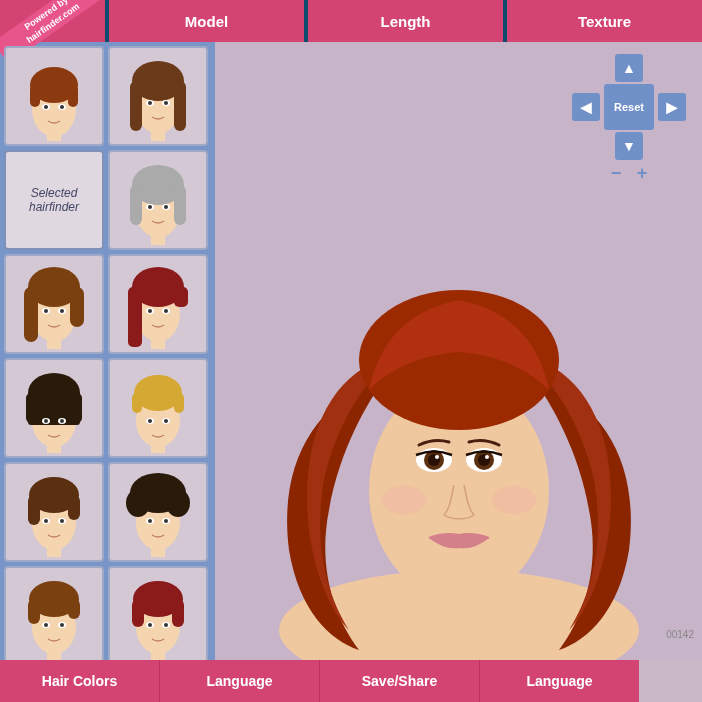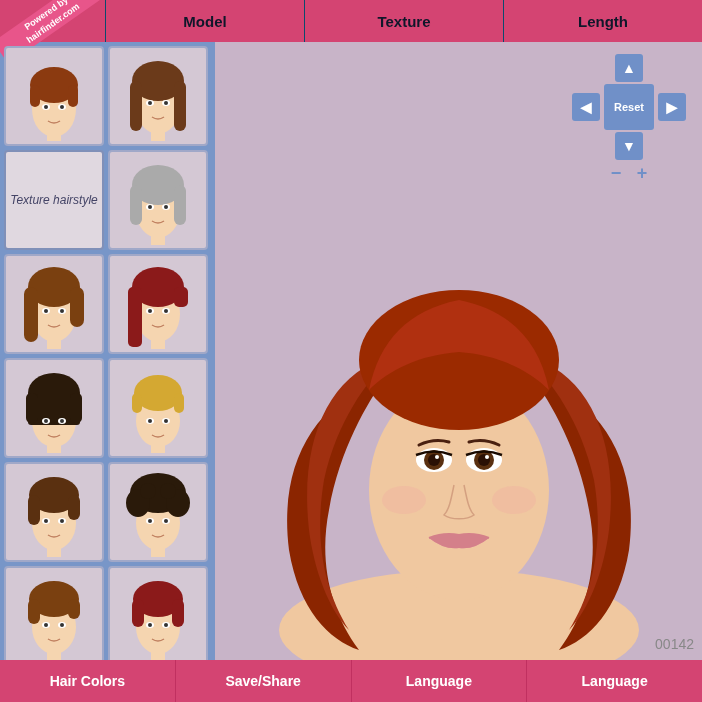--- a/index.html
+++ b/index.html
@@ -44,26 +44,26 @@
     .top-nav-tabs {
       display: flex;
       flex: 1;
       height: 42px;
     }
     .top-nav-tab {
       flex: 1;
       display: flex;
       align-items: center;
       justify-content: center;
-      color: #0f172a;
+      color: #ffffff;
       font-size: 15px;
       font-weight: bold;
       cursor: pointer;
       background: #d44472;
-      border-left: 1px solid #0c4a6e;
+      border-left: 4px solid #0c4a6e;
     }
 
     
     .main-content {
       display: flex;
       width: 702px;
       height: 618px; 
       background: #c8b4c8;
     }
 
@@ -171,30 +171,30 @@
       border: none;
       color: #7090c8;
       font-size: 18px;
       font-weight: bold;
       cursor: pointer;
     }
 
     
     .version-text {
       position: absolute;
-      bottom: 8px;
+      bottom: 20px;
       right: 8px;
-      font-size: 14px;
+      font-size: 10px;
       color: #888;
     }
 
     
     .bottom-bar {
       display: flex;
-      width: 702px;
+      width: 639px;
       height: 42px;
       background: #d44472;
     }
     .bottom-btn {
       flex: 1;
       display: flex;
       align-items: center;
       justify-content: center;
       color: white;
       font-size: 14px;
@@ -212,22 +212,22 @@
 
 <div class="top-nav">
   <div class="top-nav-logo">
     <div class="logo-ribbon">
       <span>Powered by</span><br>
       <span>hairfinder.com</span>
     </div>
   </div>
   <div class="top-nav-tabs">
     <div class="top-nav-tab">Model</div>
+    <div class="top-nav-tab">Length</div>
     <div class="top-nav-tab">Texture</div>
-    <div class="top-nav-tab">Length</div>
   </div>
 </div>
 
 <div class="main-content">
 
   <div class="sidebar">
 
     <div class="sidebar-row">
 
       <div class="hair-thumb">
@@ -263,21 +263,21 @@
           <circle cx="48" cy="52" r="2" fill="#333"></circle>
           <path d="M34 66 Q40 70 46 66" stroke="#c08060" stroke-width="1.5" fill="none"></path>
           <rect x="33" y="81" width="14" height="10" fill="#f5d5b0"></rect>
         </svg>
       </div>
     </div>
 
     <div class="sidebar-row">
 
       <div class="hair-thumb selected">
-        <span class="selected-label">Texture hairstyle</span>
+        <span class="selected-label">Selected hairfinder</span>
       </div>
 
       <div class="hair-thumb">
         <svg class="face-svg" viewBox="0 0 80 90">
           <ellipse cx="40" cy="55" rx="22" ry="28" fill="#f5d5b0"></ellipse>
           <ellipse cx="40" cy="30" rx="26" ry="20" fill="#aaa"></ellipse>
           <rect x="12" y="30" width="12" height="40" rx="6" fill="#aaa"></rect>
           <rect x="56" y="30" width="12" height="40" rx="6" fill="#aaa"></rect>
           <ellipse cx="32" cy="52" rx="4" ry="3" fill="#fff"></ellipse>
           <ellipse cx="48" cy="52" rx="4" ry="3" fill="#fff"></ellipse>
@@ -488,16 +488,16 @@
 
     </svg>
 
     <div class="version-text">00142</div>
   </div>
 
 </div>
 
 <div class="bottom-bar">
   <div class="bottom-btn">Hair Colors</div>
+  <div class="bottom-btn">Language</div>
   <div class="bottom-btn">Save/Share</div>
   <div class="bottom-btn">Language</div>
-  <div class="bottom-btn">Language</div>
 </div>
 
 </body></html>

